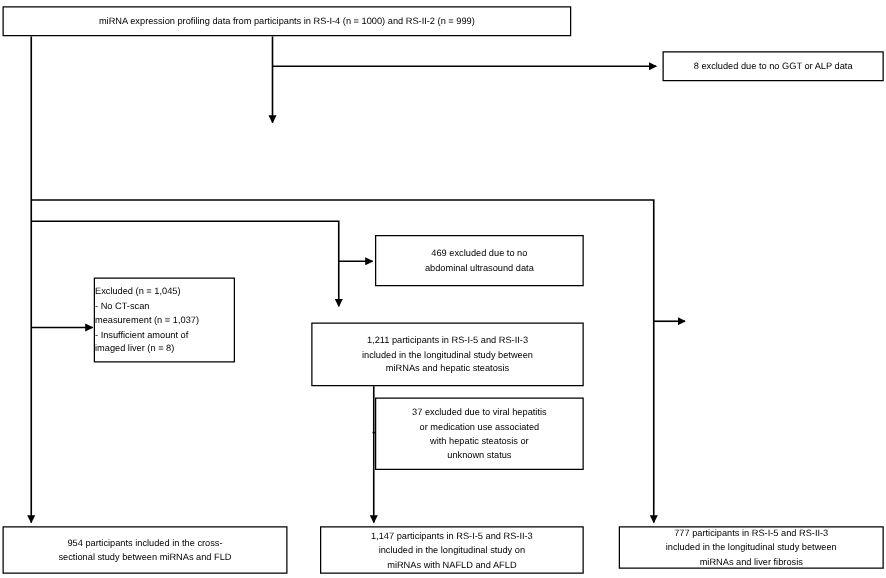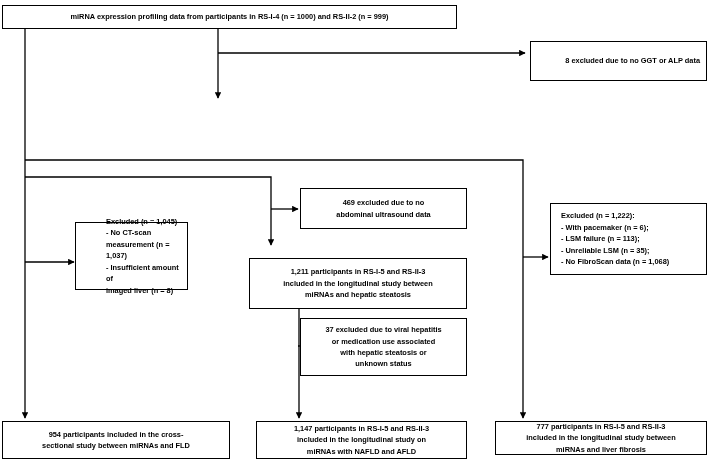--- a/index.html
+++ b/index.html
@@ -34,26 +34,25 @@
     text-align: center;
     color: #000000;
     font-size: 7.4px;
     line-height: 1.55;
     padding: 3px 6px;
     z-index: 2;
   }
   .node.left-align {
     justify-content: flex-start;
     text-align: left;
-    padding-left: 30px;
+    padding-left: 0;
   }
   .node .txt {
     display: block;
     white-space: pre-line;
-    font-weight: bold;
   }
 </style>
 </head>
 <body>
 
 <div id="flowchart">
 
   <svg class="connectors" viewBox="0 0 709 462" xmlns="http://www.w3.org/2000/svg">
     <defs>
       <marker id="arrow" viewBox="0 0 10 10" refX="9" refY="5" markerWidth="5" markerHeight="5" orient="auto-start-reverse">
@@ -77,21 +76,21 @@
 
     <path d="M 299 297 L 299 418" stroke="#000" stroke-width="1.3" fill="none" marker-end="url(#arrow)"></path>
     <path d="M 299 346 L 298 346" stroke="#000" stroke-width="1.3" fill="none"></path>
     <path d="M 299 346 L 326 346" stroke="#000" stroke-width="1.3" fill="none" marker-end="url(#arrow)"></path>
   </svg>
 
   <div class="node" style="left:2px; top:5px; width:455px; height:24px;">
     <span class="txt">miRNA expression profiling data from participants in RS-I-4 (n = 1000) and RS-II-2 (n = 999)</span>
   </div>
 
-  <div class="node" style="left:530px; top:41px; width:177px; height:40px;justify-content:flex-end;">
+  <div class="node" style="left:530px; top:41px; width:177px; height:24px;">
     <span class="txt">8 excluded due to no GGT or ALP data</span>
   </div>
 
 
   <div class="node left-align" style="left:75px; top:222px; width:113px; height:68px;">
     <span class="txt">Excluded (n = 1,045)
 - No CT-scan
   measurement (n = 1,037)
 - Insufficient amount of
   imaged liver (n = 8)</span>
@@ -101,27 +100,20 @@
     <span class="txt">469 excluded due to no
 abdominal ultrasound data</span>
   </div>
 
   <div class="node" style="left:249px; top:246px; width:218px; height:51px;margin-top:12px;">
     <span class="txt">1,211 participants in RS-I-5 and RS-II-3
 included in the longitudinal study between
 miRNAs and hepatic steatosis</span>
   </div>
 
-  <div class="node left-align" style="left:550px; top:203px; width:157px; height:72px; padding-left:10px;">
-    <span class="txt">Excluded (n = 1,222):
-- With pacemaker (n = 6);
-- LSM failure (n = 113);
-- Unreliable LSM (n = 35);
- - No FibroScan data (n = 1,068)</span>
-  </div>
 
   <div class="node" style="left:300px; top:318px; width:167px; height:58px;">
     <span class="txt">37 excluded due to viral hepatitis
 or medication use associated
 with hepatic steatosis or
 unknown status</span>
   </div>
 
   <div class="node" style="left:2px; top:421px; width:228px; height:38px;">
     <span class="txt">954 participants included in the cross-

